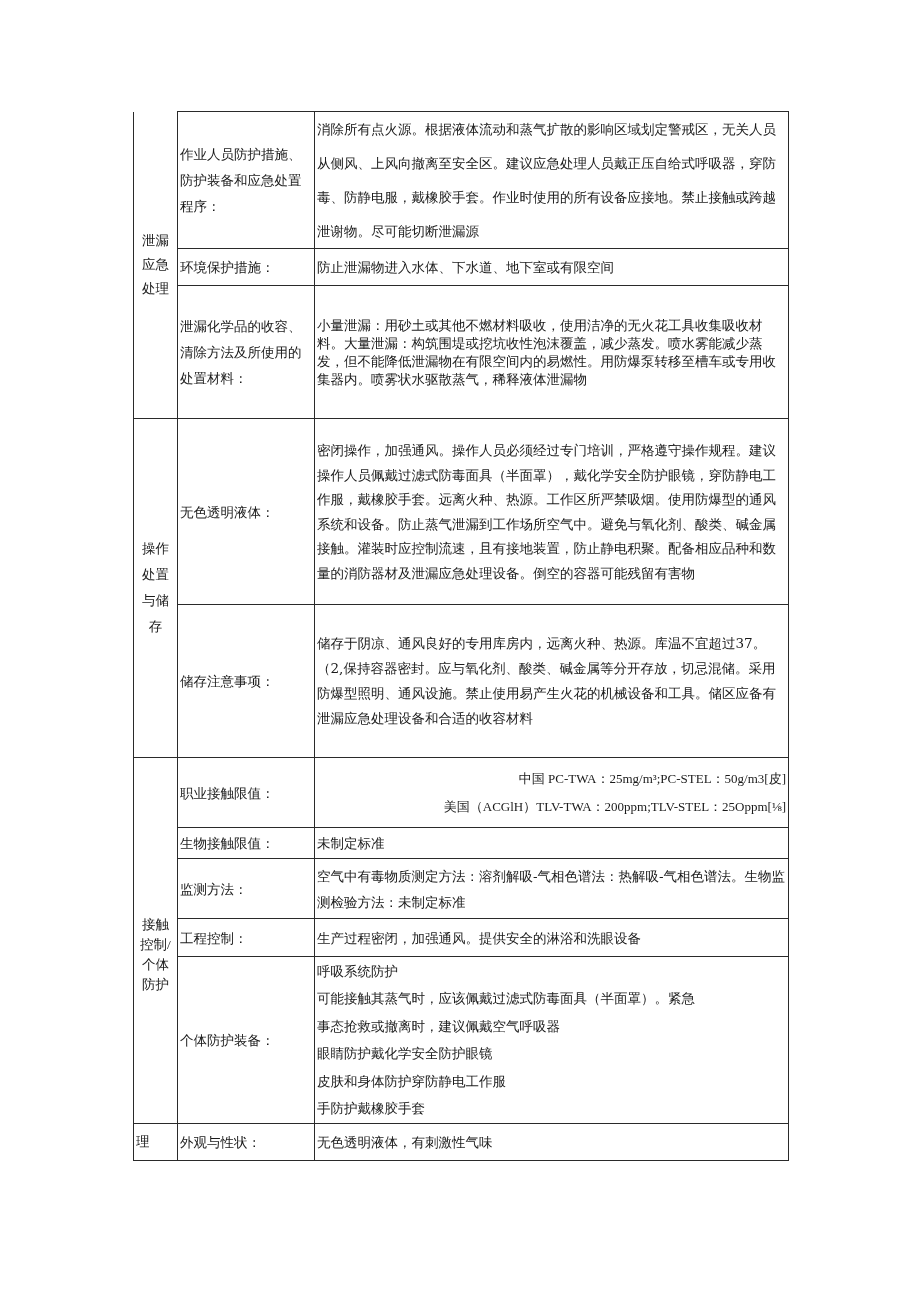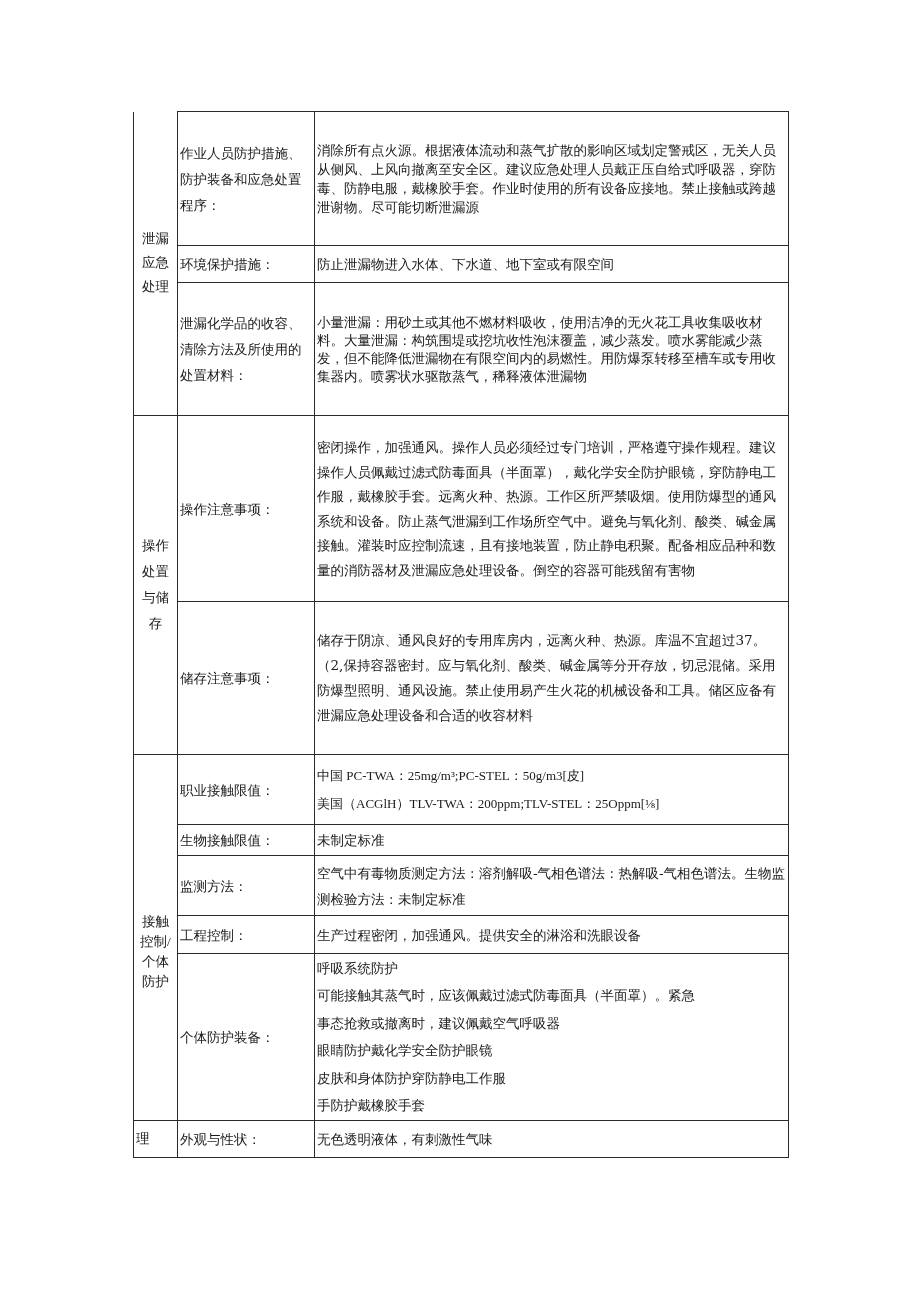--- a/index.html
+++ b/index.html
@@ -27,55 +27,55 @@
       </colgroup>
   <tbody>
 
     <tr style="height:134px">
       <td class="sec noTop" rowspan="3" style="padding-top:0;">
         <span class="line">泄漏</span>
         <span class="line">应急</span>
         <span class="line">处理</span>
       </td>
       <td class="lab" style="line-height:26px;margin-left:12px;">作业人员防护措施、防护装备和应急处置程序：</td>
-      <td class="val" style="line-height:19px;">消除所有点火源。根据液体流动和蒸气扩散的影响区域划定警戒区，无关人员从侧风、上风向撤离至安全区。建议应急处理人员戴正压自给式呼吸器，穿防毒、防静电服，戴橡胶手套。作业时使用的所有设备应接地。禁止接触或跨越泄谢物。尽可能切断泄漏源</td>
+      <td class="val" style="line-height:34px;">消除所有点火源。根据液体流动和蒸气扩散的影响区域划定警戒区，无关人员从侧风、上风向撤离至安全区。建议应急处理人员戴正压自给式呼吸器，穿防毒、防静电服，戴橡胶手套。作业时使用的所有设备应接地。禁止接触或跨越泄谢物。尽可能切断泄漏源</td>
     </tr>
     <tr style="height:37px">
       <td class="lab">环境保护措施：</td>
       <td class="val">防止泄漏物进入水体、下水道、地下室或有限空间</td>
     </tr>
     <tr style="height:133px">
       <td class="lab" style="line-height:26px;margin-left:16px;">泄漏化学品的收容、清除方法及所使用的处置材料：</td>
       <td class="val" style="line-height:18px;">小量泄漏：用砂土或其他不燃材料吸收，使用洁净的无火花工具收集吸收材料。大量泄漏：构筑围堤或挖坑收性泡沫覆盖，减少蒸发。喷水雾能减少蒸发，但不能降低泄漏物在有限空间内的易燃性。用防爆泵转移至槽车或专用收集器内。喷雾状水驱散蒸气，稀释液体泄漏物</td>
     </tr>
 
     <tr style="height:186px">
       <td class="sec" rowspan="2" style="line-height:26px;">
         <span class="line">操作</span>
         <span class="line">处置</span>
         <span class="line">与储</span>
         <span class="line">存</span>
       </td>
-      <td class="lab">操作注意事项：</td>
+      <td class="lab">无色透明液体：</td>
       <td class="val" style="line-height:24.5px;">密闭操作，加强通风。操作人员必须经过专门培训，严格遵守操作规程。建议操作人员佩戴过滤式防毒面具（半面罩），戴化学安全防护眼镜，穿防静电工作服，戴橡胶手套。远离火种、热源。工作区所严禁吸烟。使用防爆型的通风系统和设备。防止蒸气泄漏到工作场所空气中。避免与氧化剂、酸类、碱金属接触。灌装时应控制流速，且有接地装置，防止静电积聚。配备相应品种和数量的消防器材及泄漏应急处理设备。倒空的容器可能残留有害物</td>
     </tr>
     <tr style="height:153px">
       <td class="lab">储存注意事项：</td>
       <td class="val" style="line-height:25px;">储存于阴凉、通风良好的专用库房内，远离火种、热源。库温不宜超过37。（2,保持容器密封。应与氧化剂、酸类、碱金属等分开存放，切忌混储。采用防爆型照明、通风设施。禁止使用易产生火花的机械设备和工具。储区应备有泄漏应急处理设备和合适的收容材料</td>
     </tr>
 
     <tr style="height:70px">
       <td class="sec" rowspan="5" style="line-height:20px; padding-top:28px;">
         <span class="line">接触</span>
         <span class="line">控制/</span>
         <span class="line">个体</span>
         <span class="line">防护</span>
       </td>
       <td class="lab">职业接触限值：</td>
-      <td class="val multi" style="font-size:13px;">
+      <td class="val multi" style="font-size:13px;text-align:right;">
         <span class="line">中国 PC-TWA：25mg/m³;PC-STEL：50g/m3[皮]</span>
         <span class="line">美国（ACGlH）TLV-TWA：200ppm;TLV-STEL：25Oppm[⅛]</span>
       </td>
     </tr>
     <tr style="height:31px">
       <td class="lab">生物接触限值：</td>
       <td class="val">未制定标准</td>
     </tr>
     <tr style="height:60px">
       <td class="lab">监测方法：</td>

